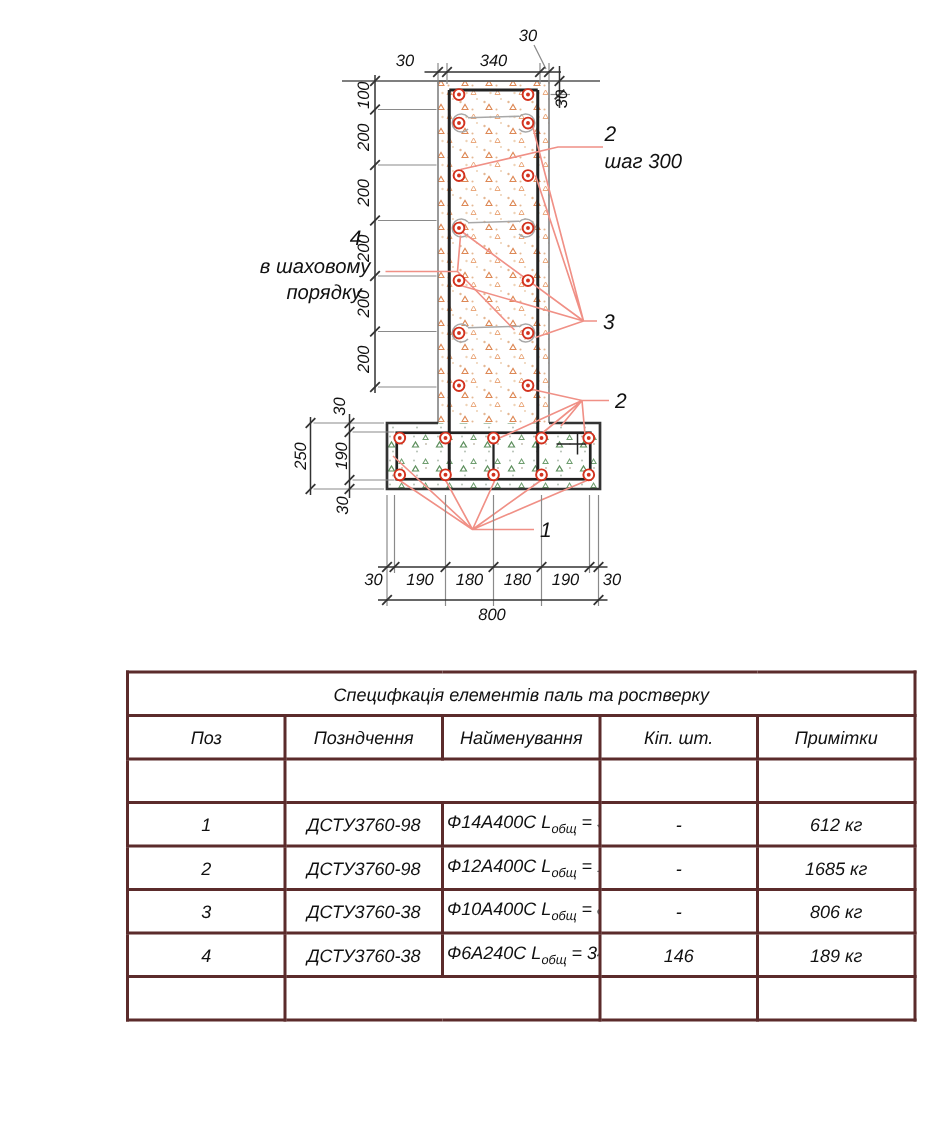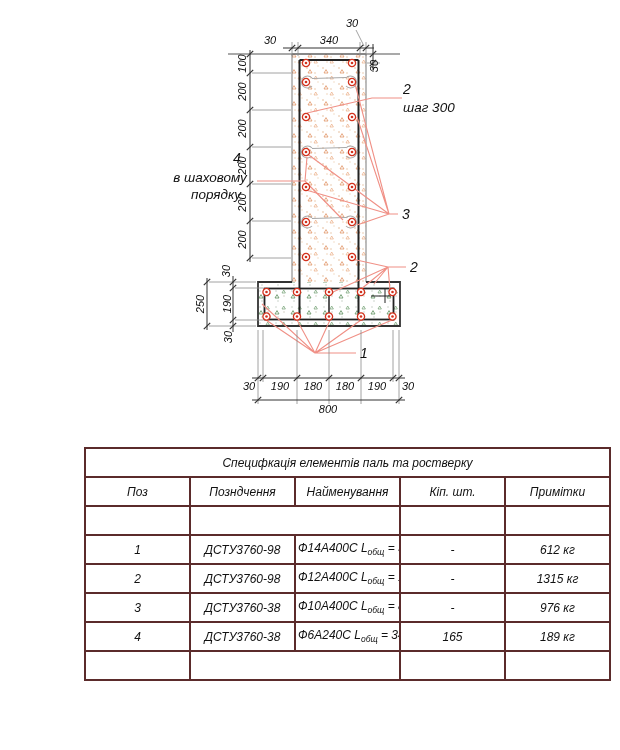--- a/index.html
+++ b/index.html
@@ -242,34 +242,34 @@
     <td class="c-des">ДСТУ3760-98</td>
     <td class="c-name"><span>Ф14А400С  L</span><sub class="sub">общ</sub><span> = 364</span></td>
     <td class="c-qty">-</td>
     <td class="c-note">612 кг</td>
   </tr>
   <tr>
     <td class="c-pos">2</td>
     <td class="c-des">ДСТУ3760-98</td>
     <td class="c-name"><span>Ф12А400С  L</span><sub class="sub">общ</sub><span> = 1305</span></td>
     <td class="c-qty">-</td>
-    <td class="c-note">1315 кг</td>
+    <td class="c-note">1685 кг</td>
   </tr>
   <tr>
     <td class="c-pos">3</td>
     <td class="c-des">ДСТУ3760-38</td>
     <td class="c-name"><span>Ф10А400С  L</span><sub class="sub">общ</sub><span> = 877</span></td>
     <td class="c-qty">-</td>
-    <td class="c-note">976 кг</td>
+    <td class="c-note">806 кг</td>
   </tr>
   <tr>
     <td class="c-pos">4</td>
     <td class="c-des">ДСТУ3760-38</td>
     <td class="c-name"><span>Ф6А240С  L</span><sub class="sub">общ</sub><span> = 340</span></td>
-    <td class="c-qty">165</td>
+    <td class="c-qty">146</td>
     <td class="c-note">189 кг</td>
   </tr>
   <tr>
     <td class="c-pos"></td>
     <td colspan="2"></td>
     <td class="c-qty"></td>
     <td class="c-note"></td>
   </tr>
 </tbody>
     </table>

